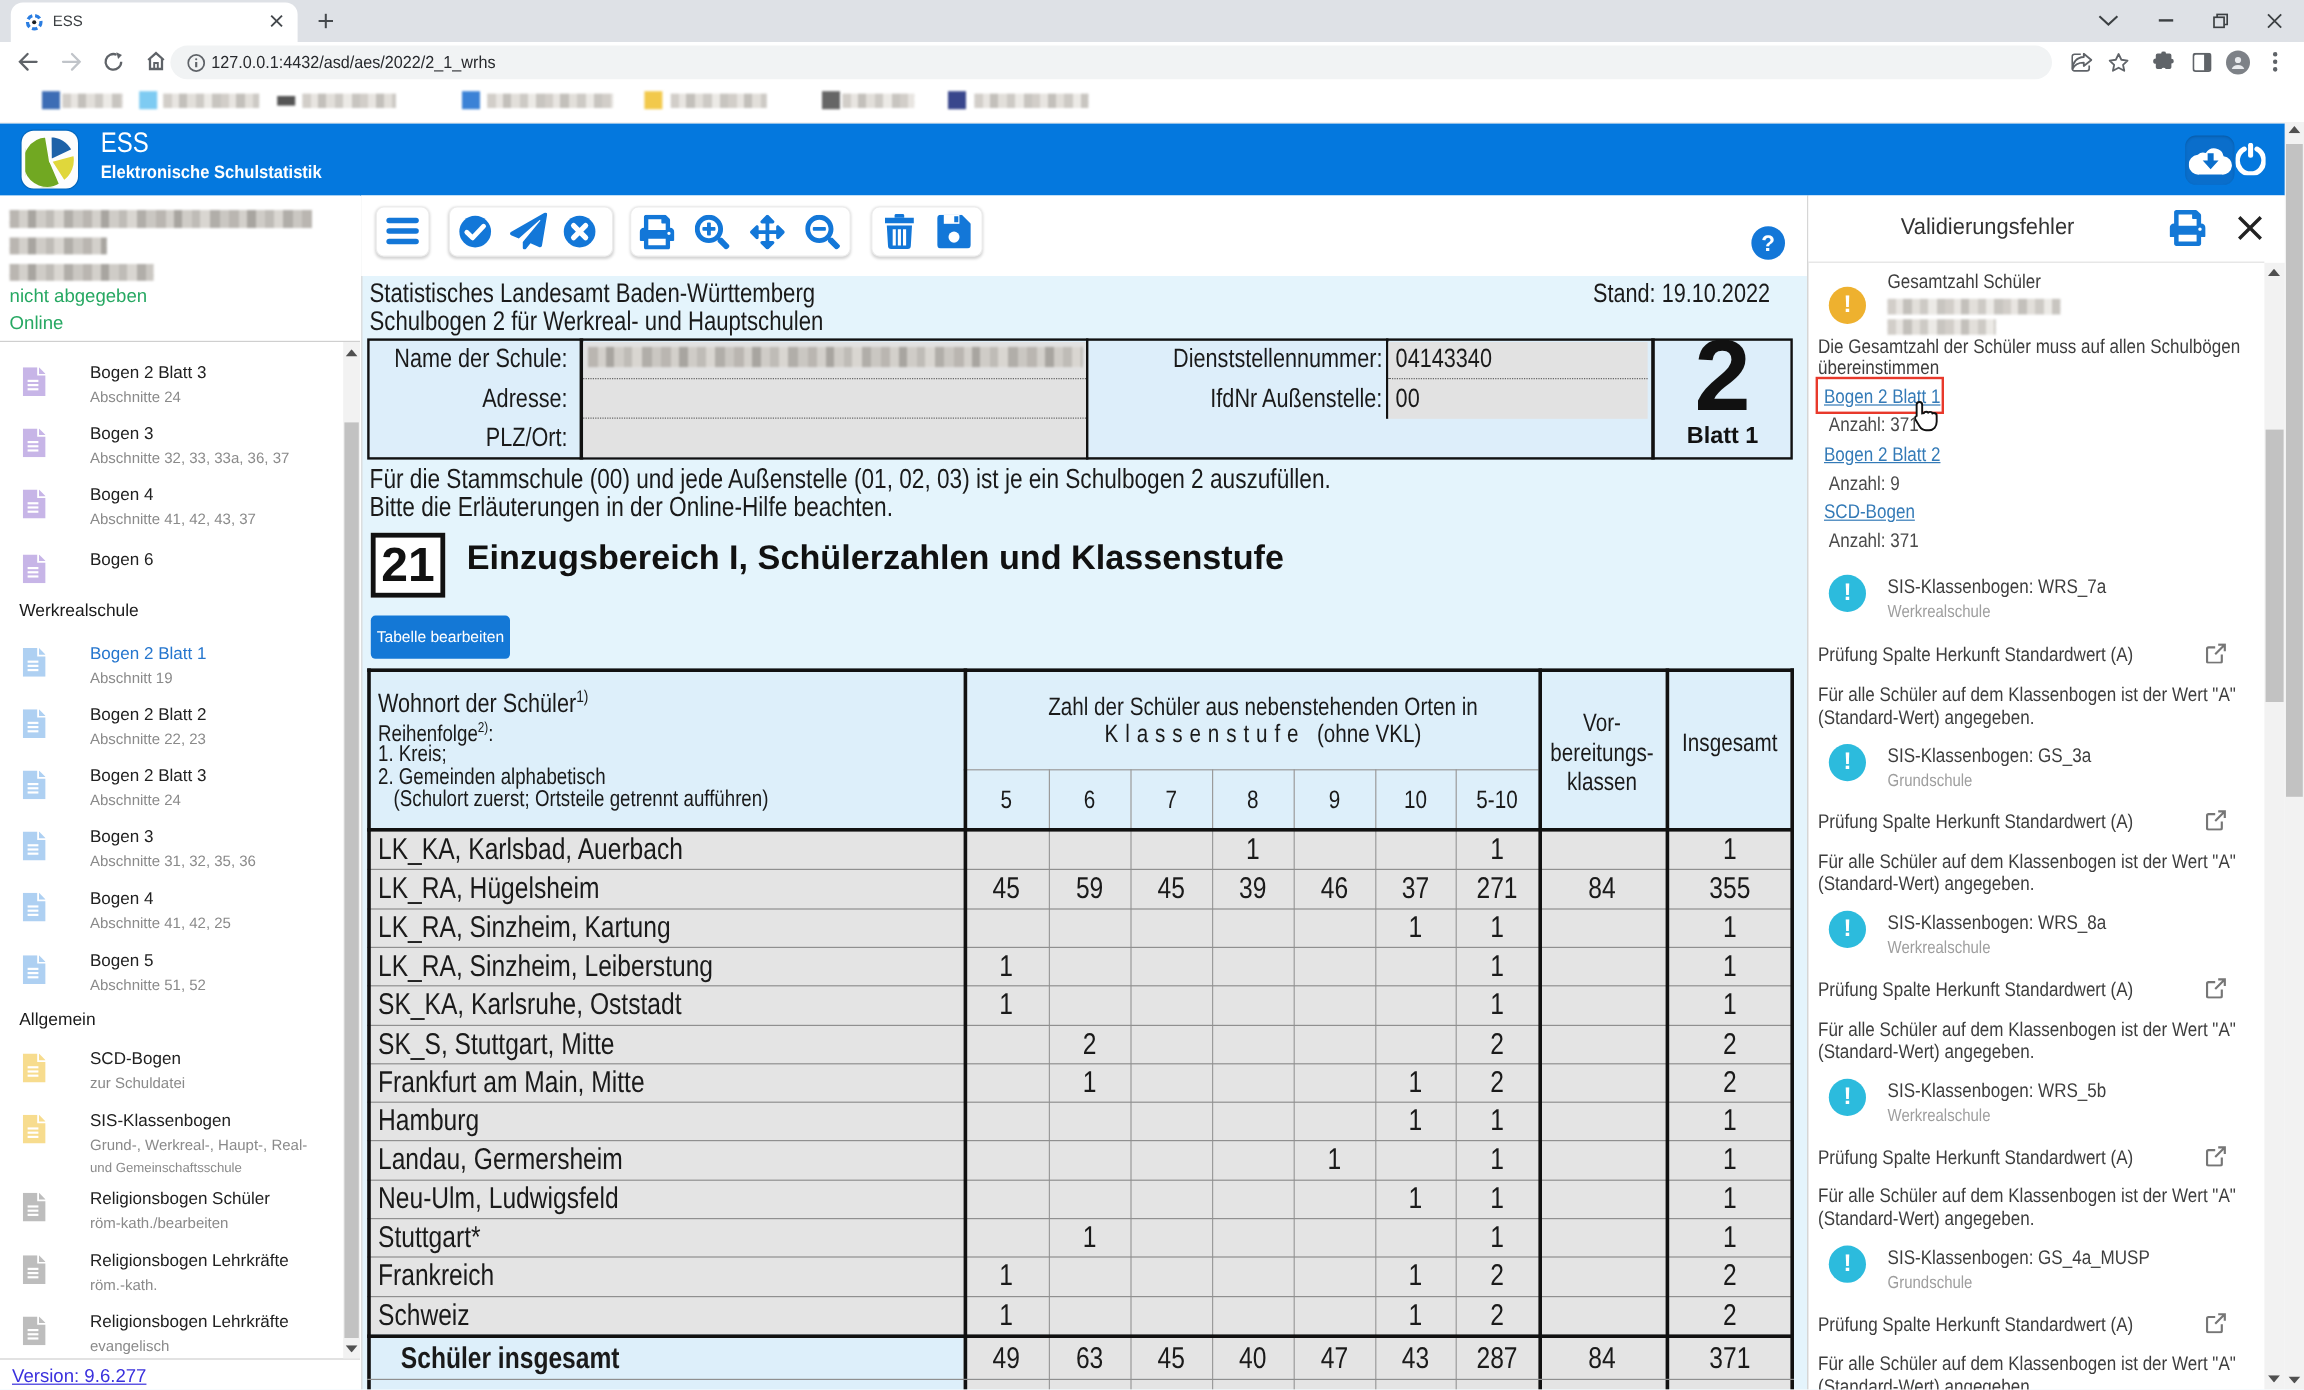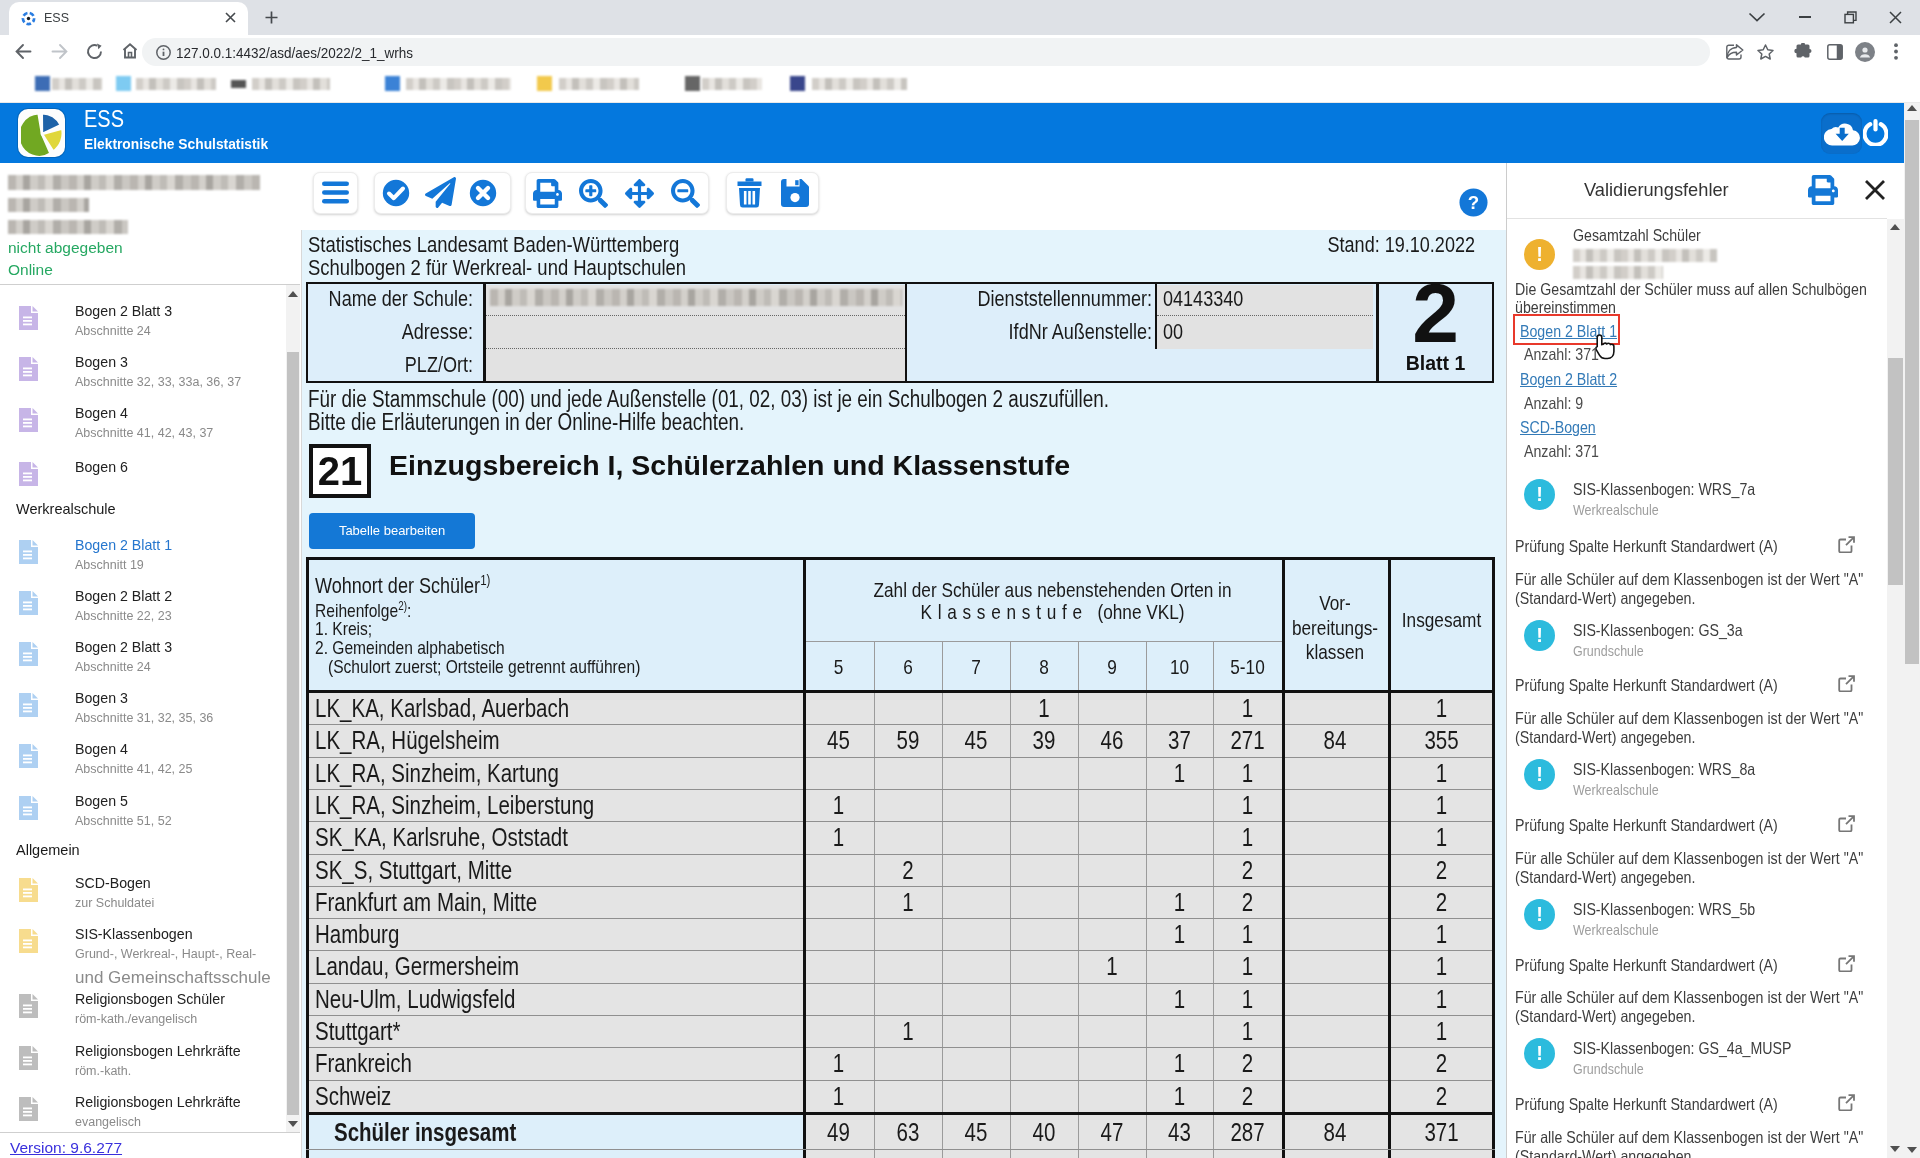--- a/index.html
+++ b/index.html
@@ -272,32 +272,32 @@
 <path d="M0 0 H12 L12 7 H19 V24 H0 Z" fill="#f7dc8e"></path>
 <path d="M13.5 0 L19 5.6 L13.5 5.6 Z" fill="#f7dc8e"></path>
 <g fill="#fff">
       <rect x="4" y="10.5" width="9" height="1.8"></rect>
       <rect x="4" y="14" width="9" height="1.8"></rect>
       <rect x="4" y="17.5" width="9" height="1.8"></rect>
     </g>
 </svg>
 <div class="abs" style="left:75px;top:926px;font-size:14.2px;color:#212121;white-space:nowrap">SIS-Klassenbogen</div>
 <div class="abs" style="left:75px;top:947px;font-size:12.5px;color:#8a8a8a;white-space:nowrap">Grund-, Werkreal-, Haupt-, Real-</div>
-<div class="abs" style="left:75px;top:968px;font-size:17px;color:#8a8a8a;white-space:nowrap">und Gemeinschaftsschule</div>
+<div class="abs" style="left:75px;top:968px;font-size:11px;color:#8a8a8a;white-space:nowrap">und Gemeinschaftsschule</div>
 <svg class="abs" style="left:19px;top:994px" width="19" height="24" viewBox="0 0 19 24">
 <path d="M0 0 H12 L12 7 H19 V24 H0 Z" fill="#bdbdbd"></path>
 <path d="M13.5 0 L19 5.6 L13.5 5.6 Z" fill="#bdbdbd"></path>
 <g fill="#fff">
       <rect x="4" y="10.5" width="9" height="1.8"></rect>
       <rect x="4" y="14" width="9" height="1.8"></rect>
       <rect x="4" y="17.5" width="9" height="1.8"></rect>
     </g>
 </svg>
 <div class="abs" style="left:75px;top:991px;font-size:14.2px;color:#212121;white-space:nowrap">Religionsbogen Schüler</div>
-<div class="abs" style="left:75px;top:1012px;font-size:12.5px;color:#8a8a8a;white-space:nowrap">röm-kath./evangelisch</div>
+<div class="abs" style="left:75px;top:1012px;font-size:12.5px;color:#8a8a8a;white-space:nowrap">röm-kath./bearbeiten</div>
 <svg class="abs" style="left:19px;top:1046px" width="19" height="24" viewBox="0 0 19 24">
 <path d="M0 0 H12 L12 7 H19 V24 H0 Z" fill="#bdbdbd"></path>
 <path d="M13.5 0 L19 5.6 L13.5 5.6 Z" fill="#bdbdbd"></path>
 <g fill="#fff">
       <rect x="4" y="10.5" width="9" height="1.8"></rect>
       <rect x="4" y="14" width="9" height="1.8"></rect>
       <rect x="4" y="17.5" width="9" height="1.8"></rect>
     </g>
 </svg>
 <div class="abs" style="left:75px;top:1043px;font-size:14.2px;color:#212121;white-space:nowrap">Religionsbogen Lehrkräfte</div>
@@ -391,21 +391,21 @@
 <div class="abs" style="left:1157px;top:315px;width:216px;height:0;border-top:1.5px dotted #666"></div>
 <div class="abs n82l" style="left:1163px;top:286px;font-size:22px">04143340</div>
 <div class="abs n82l" style="left:1163px;top:319px;font-size:22px">00</div>
 <div class="abs" style="left:1376px;top:282px;width:2.5px;height:101px;background:#111"></div>
 <div class="abs" style="left:1379px;top:271px;width:113px;font-size:84px;font-weight:bold;text-align:center;line-height:84px;color:#111">2</div>
 <div class="abs" style="left:1379px;top:352px;width:113px;font-size:19.5px;font-weight:bold;text-align:center;color:#111">Blatt 1</div>
 <div class="abs n82l" style="left:308px;top:386px;font-size:23px">Für die Stammschule (00) und jede Außenstelle (01, 02, 03) ist je ein Schulbogen 2 auszufüllen.</div>
 <div class="abs n82l" style="left:308px;top:409px;font-size:23px">Bitte die Erläuterungen in der Online-Hilfe beachten.</div>
 <div class="abs" style="left:309px;top:444px;width:62px;height:54px;border:4px solid #111;background:#fff;font-size:40px;font-weight:bold;text-align:center;line-height:46px;color:#111">21</div>
 <div class="abs" style="left:389px;top:449px;font-size:28.5px;font-weight:bold;color:#111;white-space:nowrap">Einzugsbereich I, Schülerzahlen und Klassenstufe</div>
-<div class="abs" style="left:309px;top:513px;width:166px;height:36px;background:#1478d6;border-radius:4px;color:#fff;font-size:13px;text-align:center;line-height:36px">Tabelle bearbeiten</div>
+<div class="abs" style="left:309px;top:513px;width:116px;height:36px;background:#1478d6;border-radius:4px;color:#fff;font-size:13px;text-align:center;line-height:36px">Tabelle bearbeiten</div>
 <div class="abs" style="left:306px;top:557px;width:497px;height:135px;background:#ddeffa"></div>
 <div class="abs" style="left:803px;top:557px;width:479px;height:135px;background:#ddeffa"></div>
 <div class="abs" style="left:1282px;top:557px;width:106px;height:135px;background:#ddeffa"></div>
 <div class="abs" style="left:1388px;top:557px;width:107px;height:135px;background:#ddeffa"></div>
 <div class="abs" style="left:306px;top:692px;width:1189px;height:419.9000000000001px;background:#e4e4e4"></div>
 <div class="abs" style="left:306px;top:1111.9px;width:497px;height:37.5px;background:#ddeffa"></div>
 <div class="abs" style="left:803px;top:1111.9px;width:692px;height:37.5px;background:#e4e4e4"></div>
 <div class="abs" style="left:306px;top:1149.4px;width:497px;height:8.599999999999909px;background:#ddeffa"></div>
 <div class="abs" style="left:803px;top:1149.4px;width:692px;height:8.599999999999909px;background:#e4e4e4"></div>
 <div class="abs" style="left:874px;top:641px;width:1px;height:517px;background:#9b9b9b"></div>

